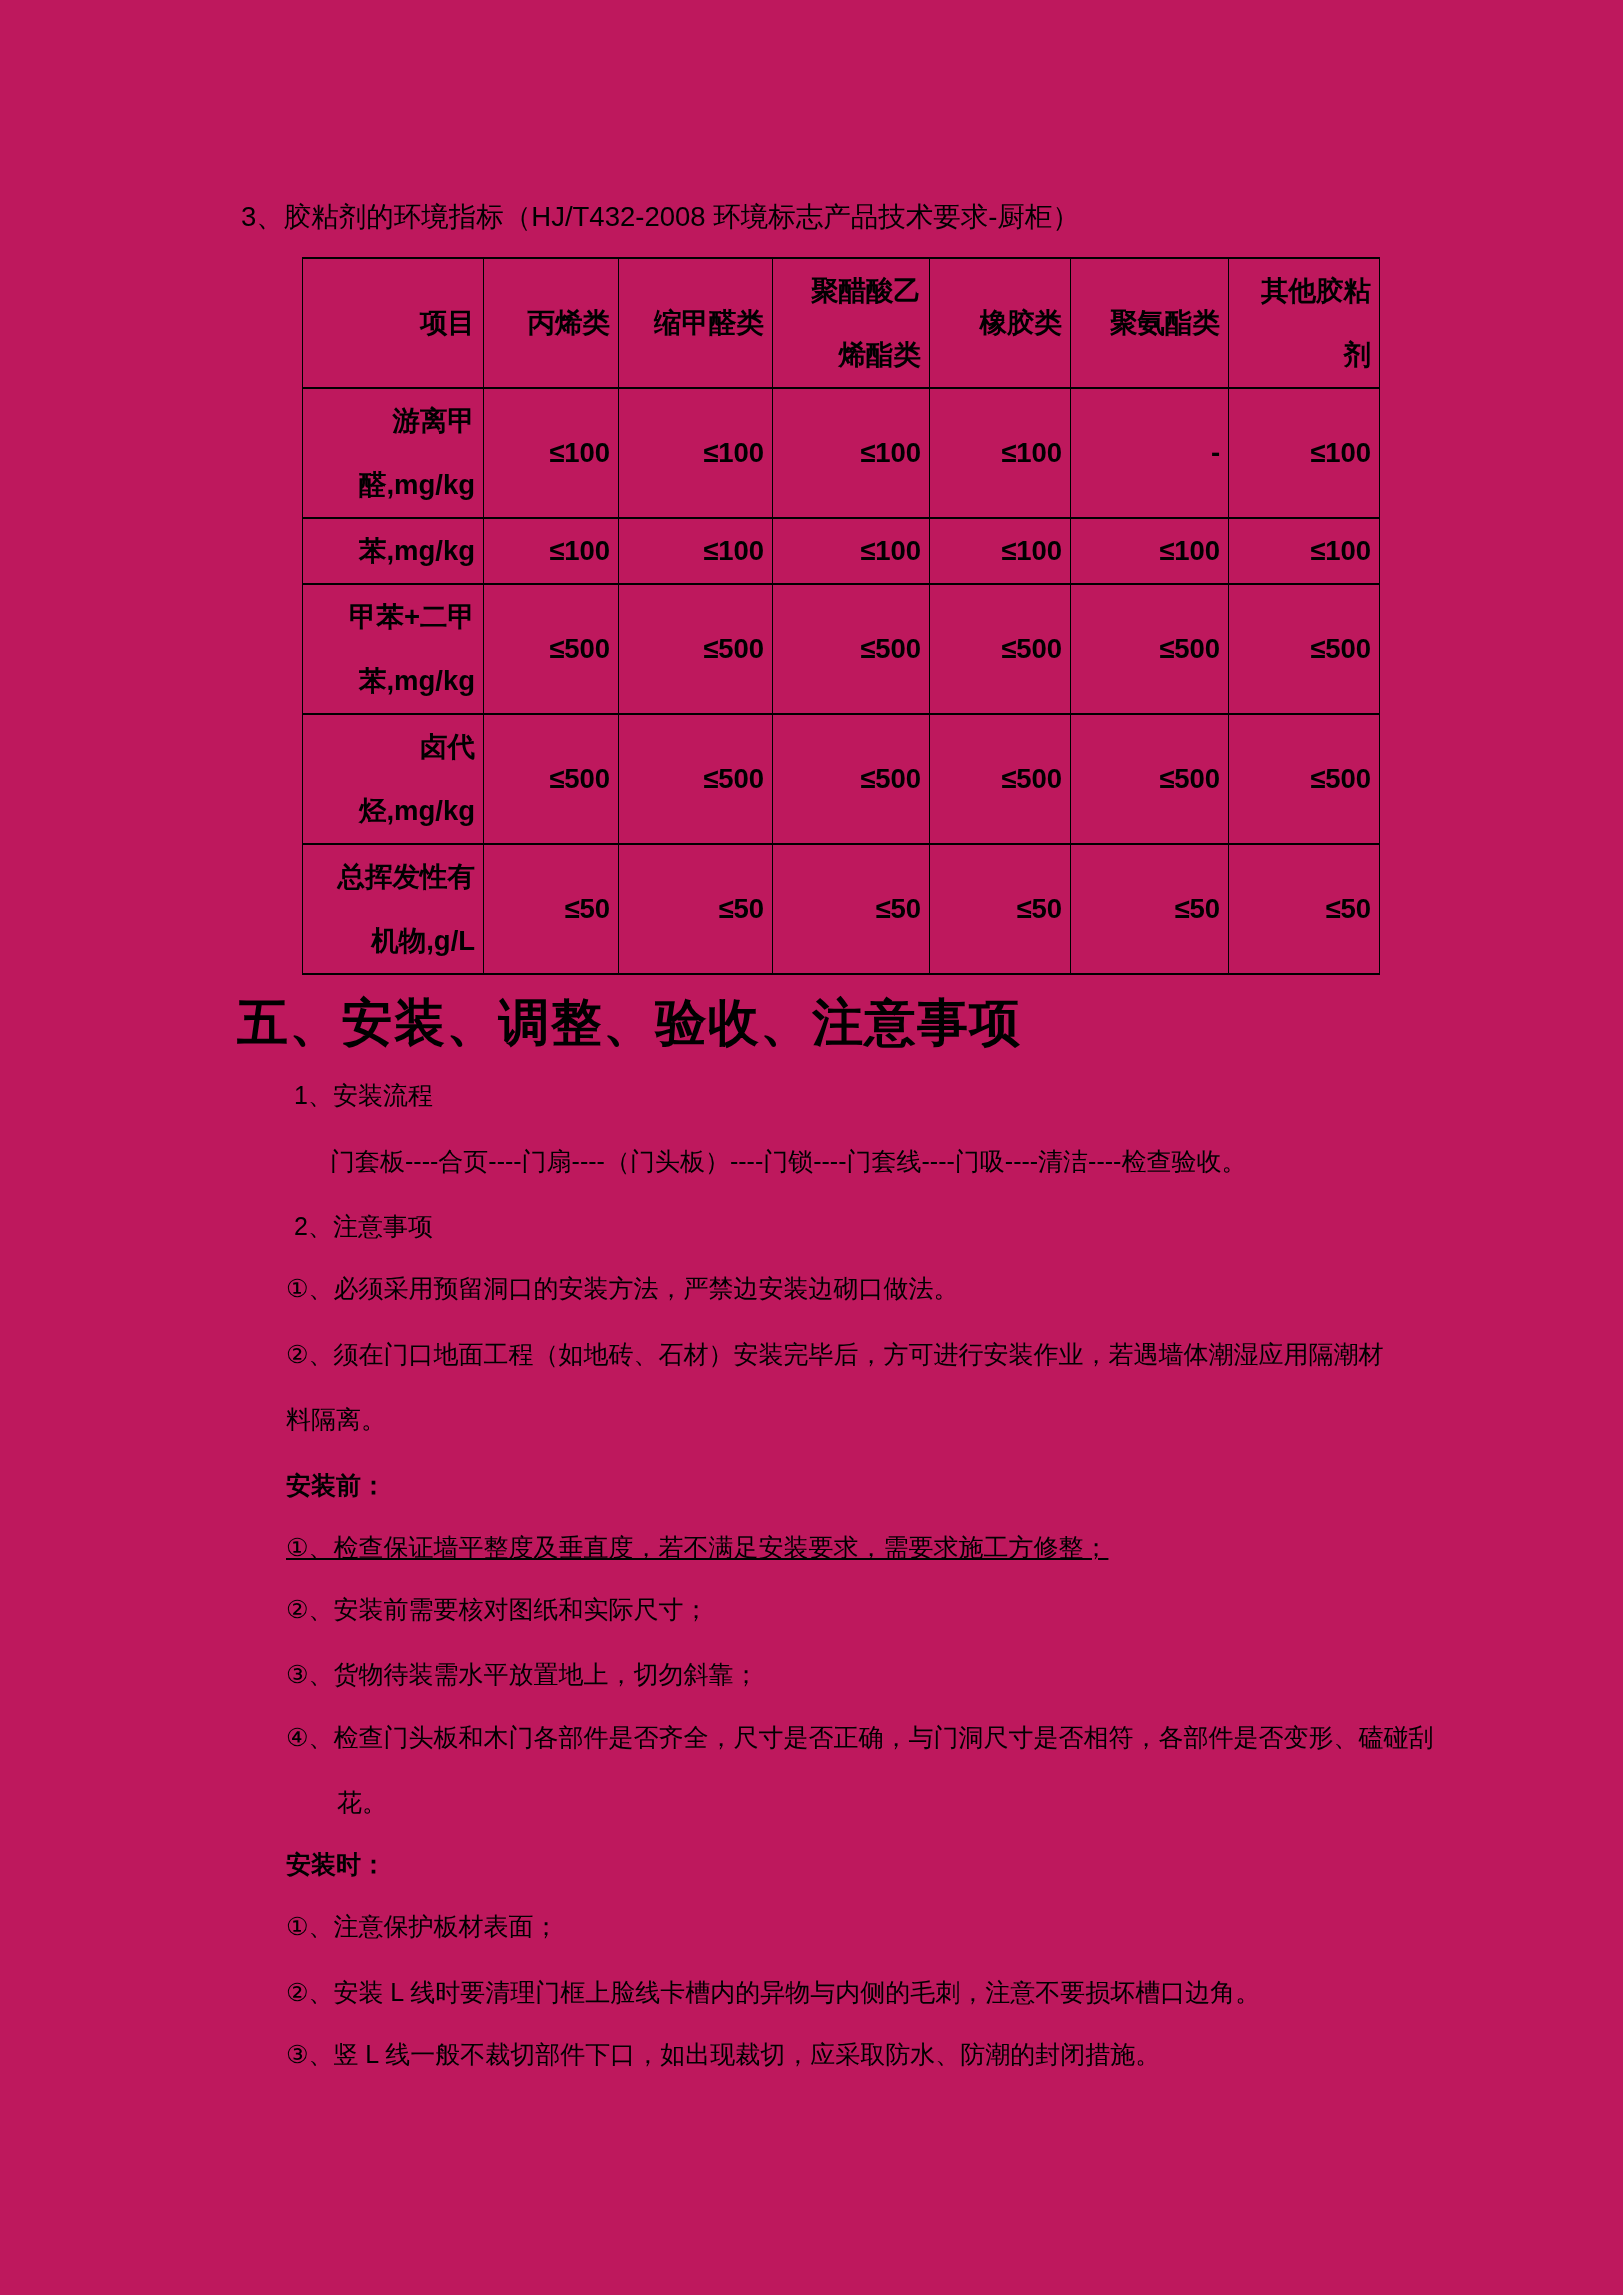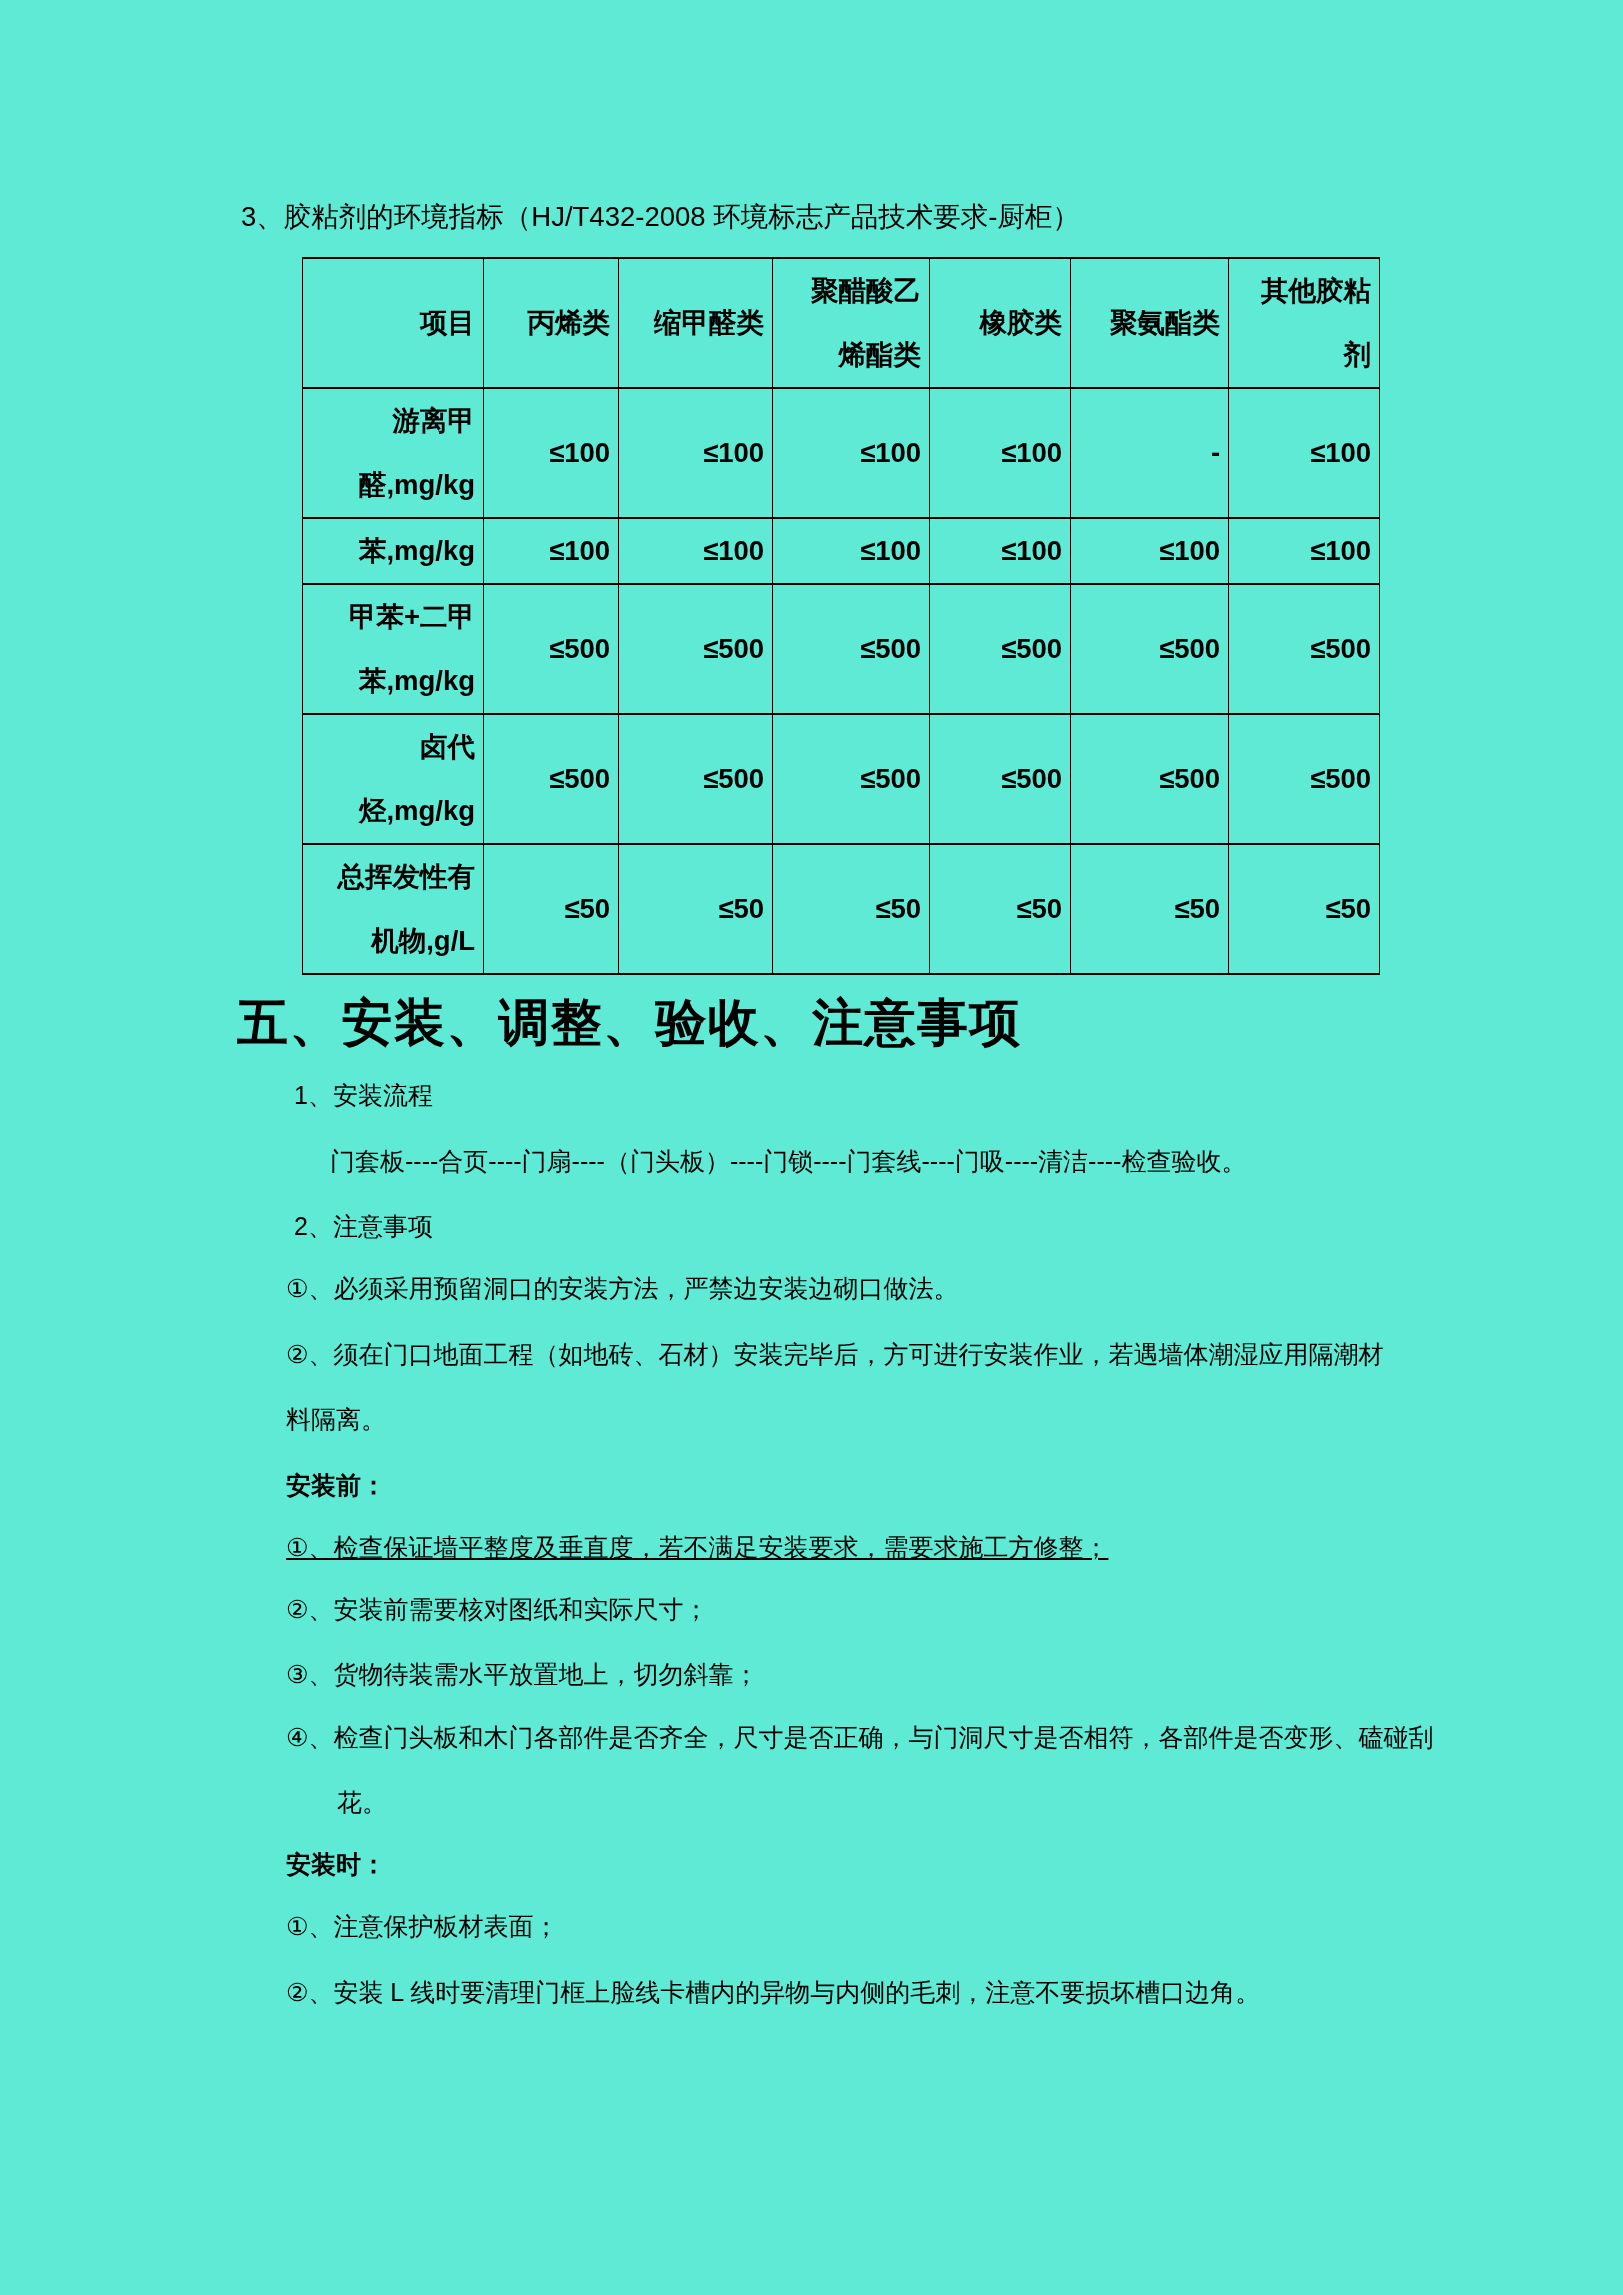--- a/index.html
+++ b/index.html
@@ -1,19 +1,19 @@
 <!DOCTYPE html>
 <html style="font-size:10.5px"><head>
 <meta charset="utf-8">
 <style>
   html,body{margin:0;padding:0;background:#ffffff;}
   .page{
     position:relative;
     width:1623px;height:2295px;
-    background:#5eead4;
+    background:#be185d;
     font-family:"Liberation Sans","DejaVu Sans",sans-serif;
     color:#000000;
     overflow:hidden;
   }
   .abs{position:absolute;}
   .title3{
     top:200px;left:241px;
     font-size:27.5px;line-height:1.25;
     white-space:nowrap;
   }
@@ -135,15 +135,16 @@
 
   <div class="abs bodyline bold nowrap" style="top:1453px;left:286px;">安装前：</div>
   <div class="abs bodyline nowrap" style="top:1515px;left:286px;text-decoration:underline;">①、检查保证墙平整度及垂直度，若不满足安装要求，需要求施工方修整；</div>
   <div class="abs bodyline nowrap" style="top:1577px;left:286px;">②、安装前需要核对图纸和实际尺寸；</div>
   <div class="abs bodyline nowrap" style="top:1642px;left:286px;">③、货物待装需水平放置地上，切勿斜靠；</div>
   <div class="abs bodyline hang" style="top:1705px;left:286px;width:1132px;">④、检查门头板和木门各部件是否齐全，尺寸是否正确，与门洞尺寸是否相符，各部件是否变形、磕碰刮花。</div>
 
   <div class="abs bodyline bold nowrap" style="top:1832px;left:286px;">安装时：</div>
   <div class="abs bodyline nowrap" style="top:1894px;left:286px;">①、注意保护板材表面；</div>
   <div class="abs bodyline nowrap" style="top:1960px;left:286px;">②、安装 L 线时要清理门框上脸线卡槽内的异物与内侧的毛刺，注意不要损坏槽口边角。</div>
+  <div class="abs bodyline nowrap" style="top:2022px;left:286px;">③、竖 L 线一般不裁切部件下口，如出现裁切，应采取防水、防潮的封闭措施。</div>
 
 </div>
 
 
 </body></html>

